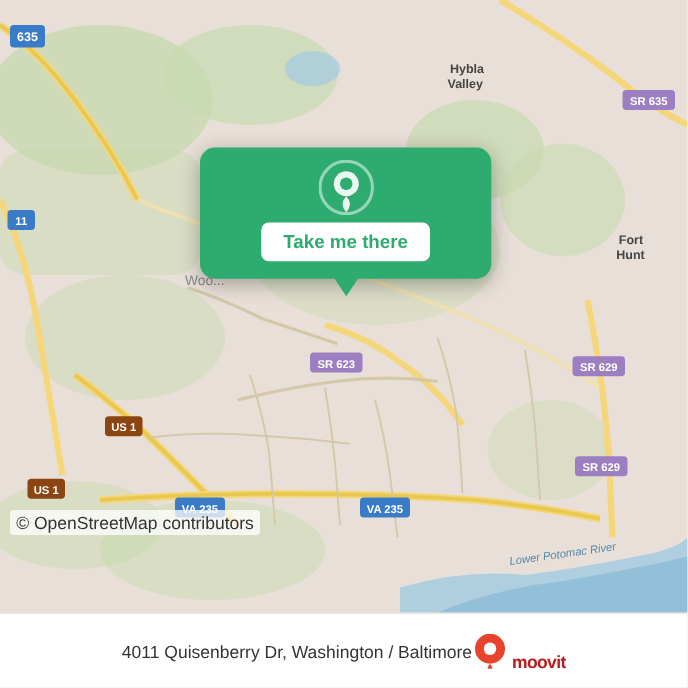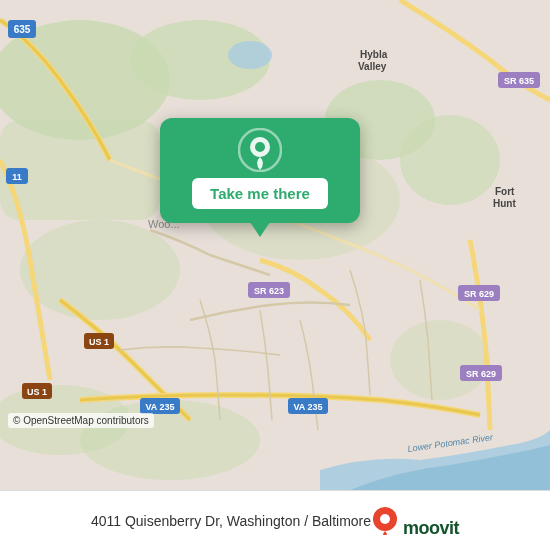--- a/index.html
+++ b/index.html
@@ -51,33 +51,33 @@
       align-items: center;
       gap: 4px;
     }
 
     .moovit-icon {
       width: 28px;
       height: 28px;
     }
 
     .moovit-word {
-      font-size: 18px;
+      font-size: 14px;
       font-weight: bold;
-      color: #14532d;
+      color: #b91c1c;
       letter-spacing: -0.5px;
       margin-top: 16px;
     }
 
     
     #popup-card {
       position: absolute;
       left: 160px;
       top: 118px;
-      width: 200px;
+      width: 233px;
       background: #2eab6e;
       border-radius: 12px;
       padding: 10px 16px 14px;
       display: flex;
       flex-direction: column;
       align-items: center;
       box-shadow: 0 4px 16px rgba(0,0,0,0.3);
       z-index: 10;
     }
 
@@ -110,21 +110,21 @@
       font-weight: 600;
       cursor: pointer;
       white-space: nowrap;
     }
 
     
     #osm-attribution {
       position: absolute;
       bottom: 62px;
       left: 8px;
-      font-size: 10px;
+      font-size: 14px;
       color: #333;
       background: rgba(255,255,255,0.75);
       padding: 2px 5px;
       border-radius: 3px;
       z-index: 5;
     }
   </style>
 </head>
 <body>
 

